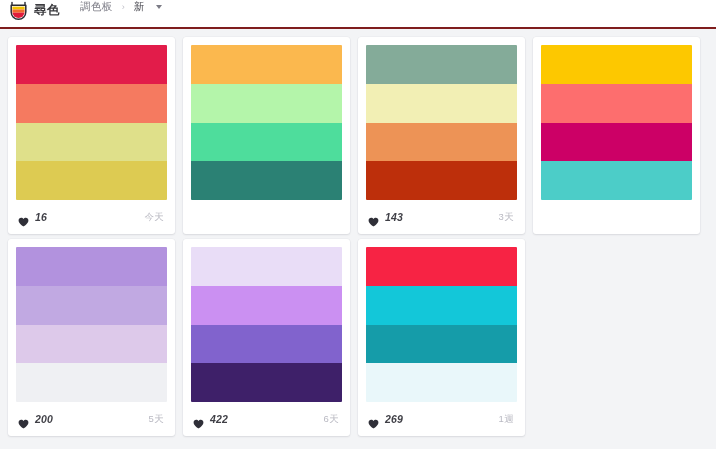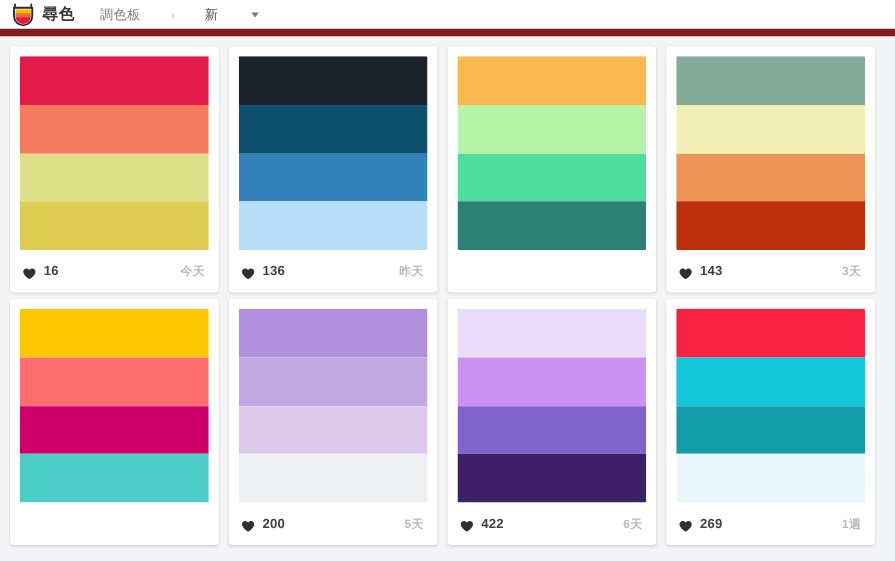--- a/index.html
+++ b/index.html
@@ -9,38 +9,38 @@
     background: #f3f4f6;
     font-family: "Liberation Sans", "DejaVu Sans", sans-serif;
   }
   body { position: relative; }
 
   
   .topbar {
     height: 29px;
     background: #ffffff;
     display: flex;
-    align-items: center;
+    align-items: flex-start;
     padding: 0 0 0 9px;
-    border-bottom: 6px solid #7f1d1d;
+    border-bottom: 2px solid #7f1d1d;
     position: relative;
     z-index: 5;
   }
   .brand { display: flex; align-items: center; gap: 6px; }
   .logo-wrap { width: 19px; height: 21px; position: relative; display:block; }
   .brand-name {
     font-size: 12.5px;
     font-weight: 700;
     color: #3b3b3f;
     letter-spacing: .5px;
   }
   .crumbs {
     display: flex;
     align-items: center;
-    gap: 24px;
+    gap: 9px;
     margin-left: 20px;
   }
   .crumb {
     font-size: 10.5px;
     color: #7b7b85;
     letter-spacing: .4px;
   }
   .crumb.current { color: #4a4a52; }
   .crumb-sep { font-size: 9px; color: #bdbdc6; }
   .chev {
@@ -79,33 +79,32 @@
   }
   .swatch { flex: 1 1 0; width: 100%; }
 
   .card-foot {
     height: 34px;
     display: flex;
     align-items: center;
     justify-content: space-between;
     padding: 0 3px 0 2px;
   }
-  .likes { display: flex; align-items: flex-start; gap: 6px; }
+  .likes { display: flex; align-items: flex-end; gap: 6px; font-style: italic; }
   .heart { width: 11px; height: 10px; display: block; }
   .like-count {
     font-size: 10.5px;
     font-weight: 700;
     color: #3f3f46;
     letter-spacing: .2px;
   }
   .age {
     font-size: 9.5px;
     color: #b9b9c2;
     letter-spacing: .3px;
-    font-weight: bold;
   }
 </style>
 </head>
 <body>
 
 <div class="topbar">
 
   <div class="brand">
     <span class="logo-wrap">
       <svg viewBox="0 0 19 21" width="19" height="21" aria-hidden="true">
@@ -150,39 +149,20 @@
               </svg></span>
             <span class="like-count">16</span>
           </div>
           <span class="age">今天</span>
         </div>
       </div>
     </div>
     <div class="card-slot">
       <div class="card">
         <div class="swatches">
-          <div class="swatch" title="#1c232b" style="background: rgb(28, 35, 43);"></div>
-          <div class="swatch" title="#10506f" style="background: rgb(16, 80, 111);"></div>
-          <div class="swatch" title="#3281b8" style="background: rgb(50, 129, 184);"></div>
-          <div class="swatch" title="#b8ddf7" style="background: rgb(184, 221, 247);"></div>
-        </div>
-        <div class="card-foot">
-          <div class="likes">
-            <span class="heart"><svg viewBox="0 0 12 11" width="11" height="10" aria-hidden="true">
-                <path d="M6 10.4 C6 10.4 0.6 7.2 0.6 3.8 C0.6 2 1.9 0.8 3.4 0.8 C4.5 0.8 5.5 1.4 6 2.3 C6.5 1.4 7.5 0.8 8.6 0.8 C10.1 0.8 11.4 2 11.4 3.8 C11.4 7.2 6 10.4 6 10.4 Z" fill="#2f2f38"></path>
-              </svg></span>
-            <span class="like-count">136</span>
-          </div>
-          <span class="age">昨天</span>
-        </div>
-      </div>
-    </div>
-    <div class="card-slot">
-      <div class="card">
-        <div class="swatches">
           <div class="swatch" title="#fbb84e" style="background: rgb(251, 184, 78);"></div>
           <div class="swatch" title="#b4f5aa" style="background: rgb(180, 245, 170);"></div>
           <div class="swatch" title="#4edd9c" style="background: rgb(78, 221, 156);"></div>
           <div class="swatch" title="#2b8174" style="background: rgb(43, 129, 116);"></div>
         </div>
       </div>
     </div>
     <div class="card-slot">
       <div class="card">
         <div class="swatches">

